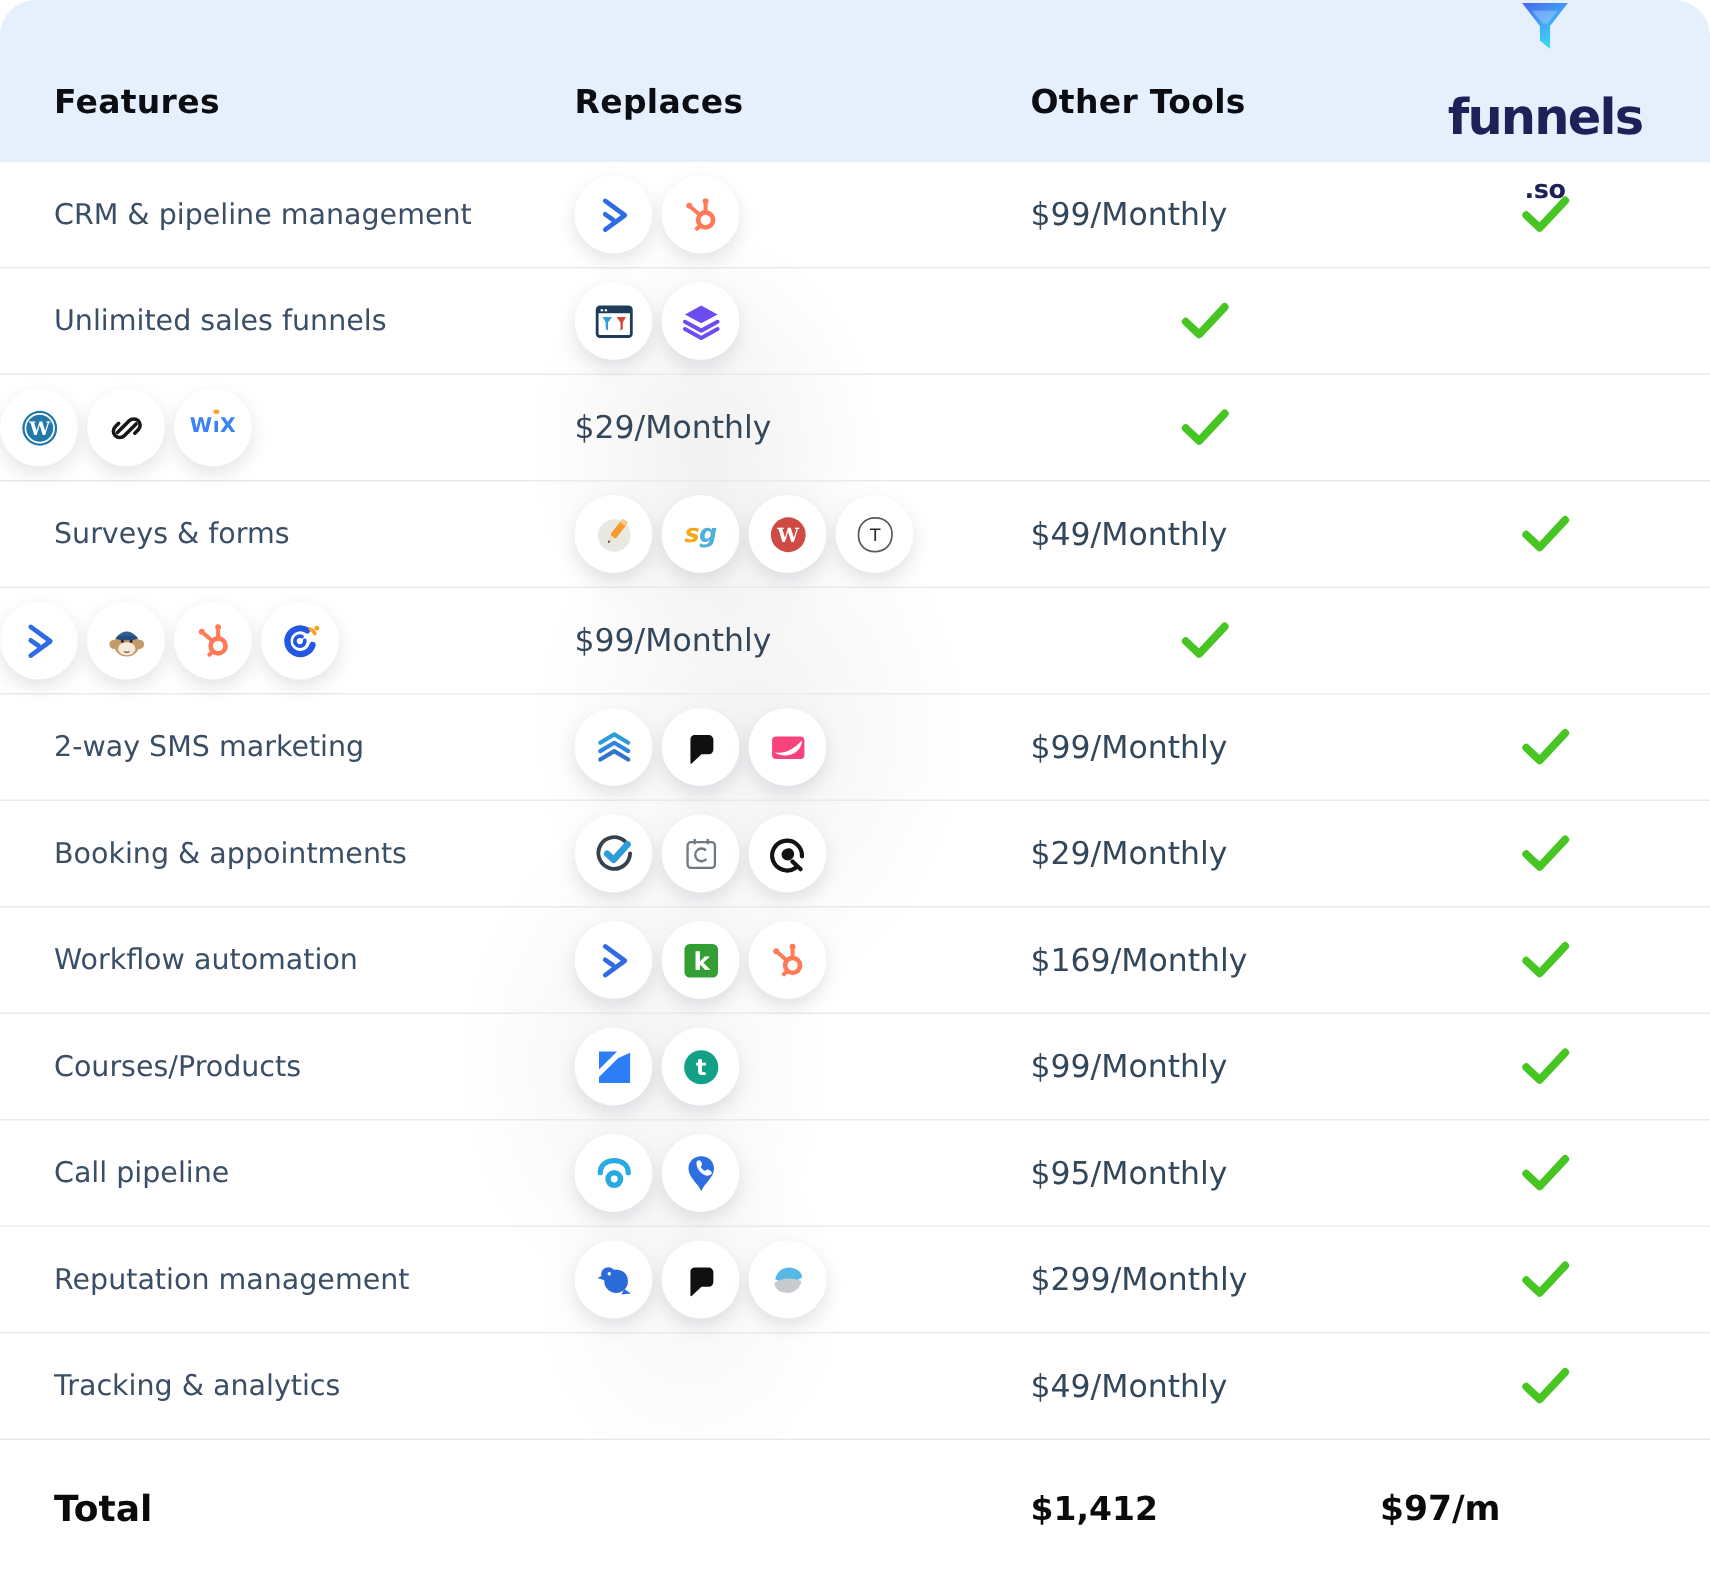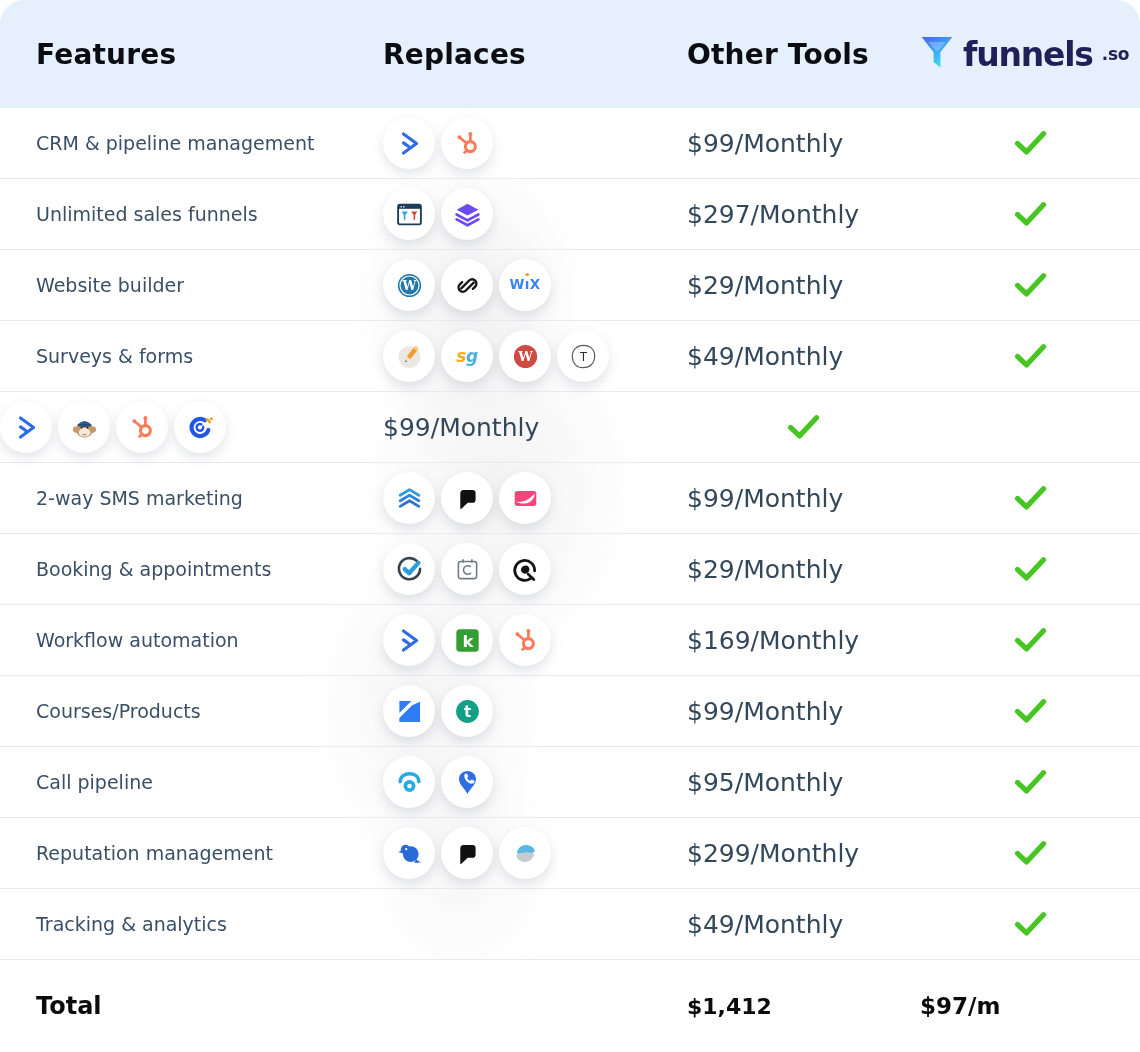--- a/index.html
+++ b/index.html
@@ -25,24 +25,24 @@
   .grid{
     display:grid;
     grid-template-columns:383px 304px 233px 220px;
     align-items:center;
   }
   
   .thead{
     height:108px;background:var(--header-bg);flex:none;
   }
   .th{
-    font-size:28px;font-weight:700;color:var(--header-text);letter-spacing:.2px;
+    font-size:22px;font-weight:700;color:var(--header-text);letter-spacing:.2px;
   }
   .th.features{padding-left:36px;}
-  .brand{display:flex;align-items:center;justify-content:flex-start;gap:9px;}
+  .brand{display:flex;align-items:center;justify-content:flex-start;gap:20px;flex-direction:column;}
   .brand-word{
     font-size:33px;font-weight:800;color:var(--brand-navy);letter-spacing:-1.2px;
   }
   .brand-tld{font-size:17px;font-weight:800;color:var(--brand-navy);letter-spacing:-.3px;}
   
   .rows{position:relative;flex:none;border-radius:30px;}
   .blob-layer{
     position:absolute;inset:0;z-index:0;pointer-events:none;
     background:
       radial-gradient(ellipse 170px 210px at 470px 190px, rgba(120,120,130,.10), transparent 70%),
@@ -57,21 +57,21 @@
   .feature-cell{padding-left:36px;}
   .feature-label{font-size:19px;color:var(--feature-text);}
   .tools-cell{display:flex;align-items:center;}
   .tool{
     width:52px;height:52px;border-radius:50%;background:#fff;flex:none;
     display:flex;align-items:center;justify-content:center;
     box-shadow:0 5px 12px rgba(100,105,120,.18);
   }
   .tool + .tool{margin-left:6px;}
   .tool svg{width:29px;height:29px;display:block;}
-  .price-text{font-size:25px;color:var(--price-text);}
+  .price-text{font-size:21px;color:var(--price-text);}
   .check-cell{display:flex;align-items:center;justify-content:center;}
   .check-cell svg{width:33px;height:26px;display:block;}
   
   .tfoot{flex:1;background:#fff;}
   .total-label{padding-left:36px;font-size:24px;font-weight:700;color:var(--total-text);}
   .total-other{font-size:22px;font-weight:700;color:var(--total-text);}
   .total-funnels{font-size:23px;font-weight:700;color:var(--total-text);}
   
   .wix-txt{font-weight:800;font-size:13.5px;color:#3b82f6;letter-spacing:.3px;line-height:1;}
   .wix-i{position:relative;font-style:normal;}
@@ -166,34 +166,28 @@
           <span class="tool">
             <svg viewBox="0 0 28 28">
               <path d="M14 3.5 L24.5 9.3 L14 15 L3.5 9.3 Z" fill="#6C4CF1"></path>
               <g fill="none" stroke="#6C4CF1" stroke-width="2.6" stroke-linejoin="round" stroke-linecap="round">
                 <path d="M24.5 14 L14 19.7 L3.5 14"></path>
                 <path d="M24.5 18.7 L14 24.4 L3.5 18.7"></path>
               </g>
             </svg>
           </span>
         </div>
-    <div class="price-cell">
-      <span class="price-text">$297/Monthly</span>
-    </div>
-    <div class="check-cell">
-          <svg viewBox="0 0 34 27">
-            <path d="M3.5 14 L12.8 22.8 L30.5 3.8" fill="none" stroke="#47C522" stroke-width="5.4" stroke-linecap="round" stroke-linejoin="round"></path>
-          </svg>
-        </div>
-  </div>
-
-  <div class="row grid">
-    <div class="feature-cell">
-      <span class="feature-label">Website builder</span>
-    </div>
+    <div class="check-cell">
+          <svg viewBox="0 0 34 27">
+            <path d="M3.5 14 L12.8 22.8 L30.5 3.8" fill="none" stroke="#47C522" stroke-width="5.4" stroke-linecap="round" stroke-linejoin="round"></path>
+          </svg>
+        </div>
+  </div>
+
+  <div class="row grid">
     <div class="tools-cell">
           <span class="tool">
             <svg viewBox="0 0 28 28">
               <circle cx="14" cy="14" r="11.2" fill="#2278A7"></circle>
               <circle cx="14" cy="14" r="9.2" fill="none" stroke="#fff" stroke-width="1.1"></circle>
               <text x="14" y="18.4" text-anchor="middle" font-size="12" font-weight="bold" fill="#fff" font-family="DejaVu Serif,serif">W</text>
             </svg>
           </span>
           <span class="tool">
             <svg viewBox="0 0 28 28" fill="none" stroke="#161616" stroke-width="2.3" stroke-linecap="round">

